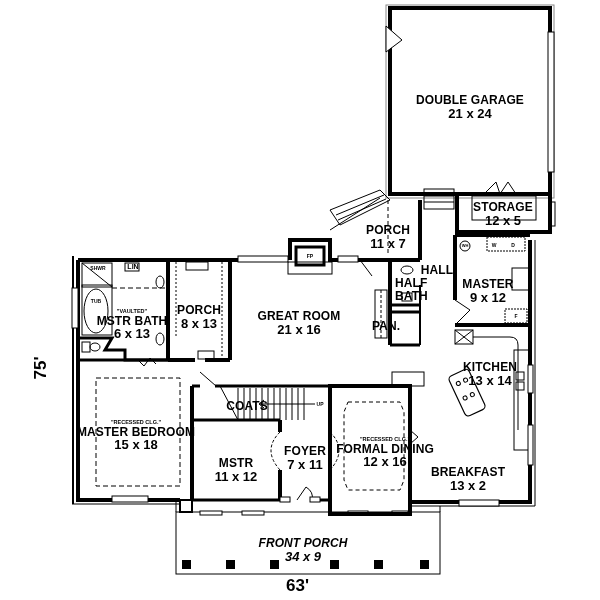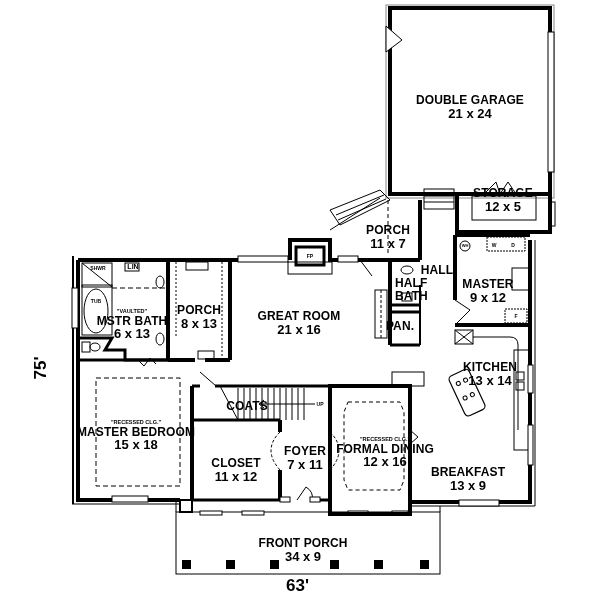--- a/index.html
+++ b/index.html
@@ -174,35 +174,35 @@
     <rect x="348" y="511" width="20" height="4"></rect>
     <rect x="392" y="511" width="16" height="4"></rect>
   </g>
   <path d="M332 514 L410 514" stroke="#000" stroke-width="4"></path>
 </svg>
 
 <div class="lbl" style="left:470px; top:94px;">
   <span class="n">DOUBLE GARAGE</span>
   <span class="d">21 x 24</span>
 </div>
-<div class="lbl" style="left:503px; top:187px;">
+<div class="lbl" style="left:503px; top:201px;">
   <span class="n">STORAGE</span>
   <span class="d">12 x 5</span>
 </div>
 <div class="lbl" style="left:388px; top:224px;text-align:center;">
   <span class="n">PORCH</span>
   <span class="d">11 x 7</span>
 </div>
 <div class="lbl" style="left:437px; top:264px;">
   <span class="n">HALL</span>
 </div>
 <div class="lbl" style="left:407px; top:277px; width:24px; white-space:normal;">
   <span class="n">HALF BATH</span>
 </div>
-<div class="lbl" style="left:400px; top:320px;">
+<div class="lbl" style="left:386px; top:320px;">
   <span class="n">PAN.</span>
 </div>
 <div class="lbl" style="left:488px; top:278px;">
   <span class="n">MASTER</span>
   <span class="d">9 x 12</span>
 </div>
 <div class="lbl" style="left:299px; top:310px;">
   <span class="n">GREAT ROOM</span>
   <span class="d">21 x 16</span>
 </div>
@@ -217,41 +217,41 @@
 </div>
 <div class="lbl" style="left:136px; top:420px;">
   <span class="note">"RECESSED CLG."</span>
   <span class="n">MASTER BEDROOM</span>
   <span class="d">15 x 18</span>
 </div>
 <div class="lbl" style="left:209px; top:400px;margin-left:38px;">
   <span class="n">COATS</span>
 </div>
 <div class="lbl" style="left:236px; top:457px;">
-  <span class="n">CLOSET</span>
+  <span class="n">MSTR</span>
   <span class="d">11 x 12</span>
 </div>
 <div class="lbl" style="left:305px; top:445px;">
   <span class="n">FOYER</span>
   <span class="d">7 x 11</span>
 </div>
 <div class="lbl" style="left:372px; top:437px;margin-left:13px;">
   <span class="note">"RECESSED CLG."</span>
   <span class="n">FORMAL DINING</span>
   <span class="d">12 x 16</span>
 </div>
 <div class="lbl" style="left:490px; top:361px;">
   <span class="n">KITCHEN</span>
   <span class="d">13 x 14</span>
 </div>
 <div class="lbl" style="left:468px; top:466px;">
   <span class="n">BREAKFAST</span>
-  <span class="d">13 x 9</span>
-</div>
-<div class="lbl" style="left:303px; top:537px;">
+  <span class="d">13 x 2</span>
+</div>
+<div class="lbl" style="left:303px; top:537px;font-style:italic;">
   <span class="n">FRONT PORCH</span>
   <span class="d">34 x 9</span>
 </div>
 
 <span class="small" style="left:98px; top:265px; font-size:5px;">SHWR</span>
 <span class="small" style="left:133px; top:263px; font-size:7px;">LIN</span>
 <span class="small" style="left:96px; top:298px; font-size:5px;">TUB</span>
 <span class="small" style="left:310px; top:253px; font-size:5px;">FP</span>
 <span class="small" style="left:465px; top:243px; font-size:4px;">WH</span>
 <span class="small" style="left:494px; top:242px; font-size:5px;">W</span>

